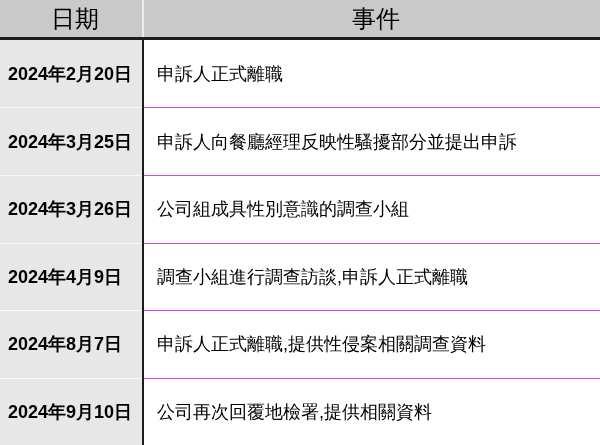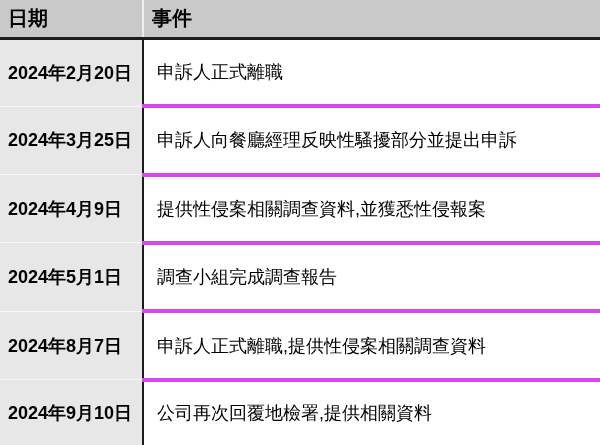--- a/index.html
+++ b/index.html
@@ -23,40 +23,40 @@
   col.c-date { width: 143px; }
   th, td {
     vertical-align: middle;
     padding: 0;
     overflow: hidden;
     white-space: nowrap;
   }
   thead th {
     background: #c9c9c9;
     border-bottom: 3px solid #1c1c1c;
-    font-size: 20px;
-    font-weight: 700;
-    text-align: left;
+    font-size: 24px;
+    font-weight: 400;
+    text-align: center;
     height: 37px;
     padding-left: 8px;
   }
   thead th.date {
     border-right: 2px solid #ededed;
   }
   tbody td { height: 36.8px; font-size: 18px; margin-left: 16px; }
   tbody td.date {
     background: #e7e7e7;
     border-right: 2px solid #1c1c1c;
     border-bottom: 1px solid #f8f8f8;
     font-weight: 700;
     padding-left: 8px;
   }
   tbody td.event {
     background: #ffffff;
-    border-bottom: 4px solid #d946ef;
+    border-bottom: 1px solid #d946ef;
     font-weight: 500;
     padding-left: 13px;
   }
   tbody tr:last-child td { border-bottom: none; }
 </style>
 </head>
 <body>
 
 <table class="timeline">
   <colgroup>
@@ -72,26 +72,26 @@
   <tbody>
     <tr>
       <td class="date">2024年2月20日</td>
       <td class="event">申訴人正式離職</td>
     </tr>
     <tr>
       <td class="date">2024年3月25日</td>
       <td class="event">申訴人向餐廳經理反映性騷擾部分並提出申訴</td>
     </tr>
     <tr>
-      <td class="date">2024年4月9日</td>
-      <td class="event">提供性侵案相關調查資料,並獲悉性侵報案</td>
+      <td class="date">2024年3月26日</td>
+      <td class="event">公司組成具性別意識的調查小組</td>
     </tr>
     <tr>
-      <td class="date">2024年5月1日</td>
-      <td class="event">調查小組完成調查報告</td>
+      <td class="date">2024年4月9日</td>
+      <td class="event">調查小組進行調查訪談,申訴人正式離職</td>
     </tr>
     <tr>
       <td class="date">2024年8月7日</td>
       <td class="event">申訴人正式離職,提供性侵案相關調查資料</td>
     </tr>
     <tr>
       <td class="date">2024年9月10日</td>
       <td class="event">公司再次回覆地檢署,提供相關資料</td>
     </tr>
   </tbody>

